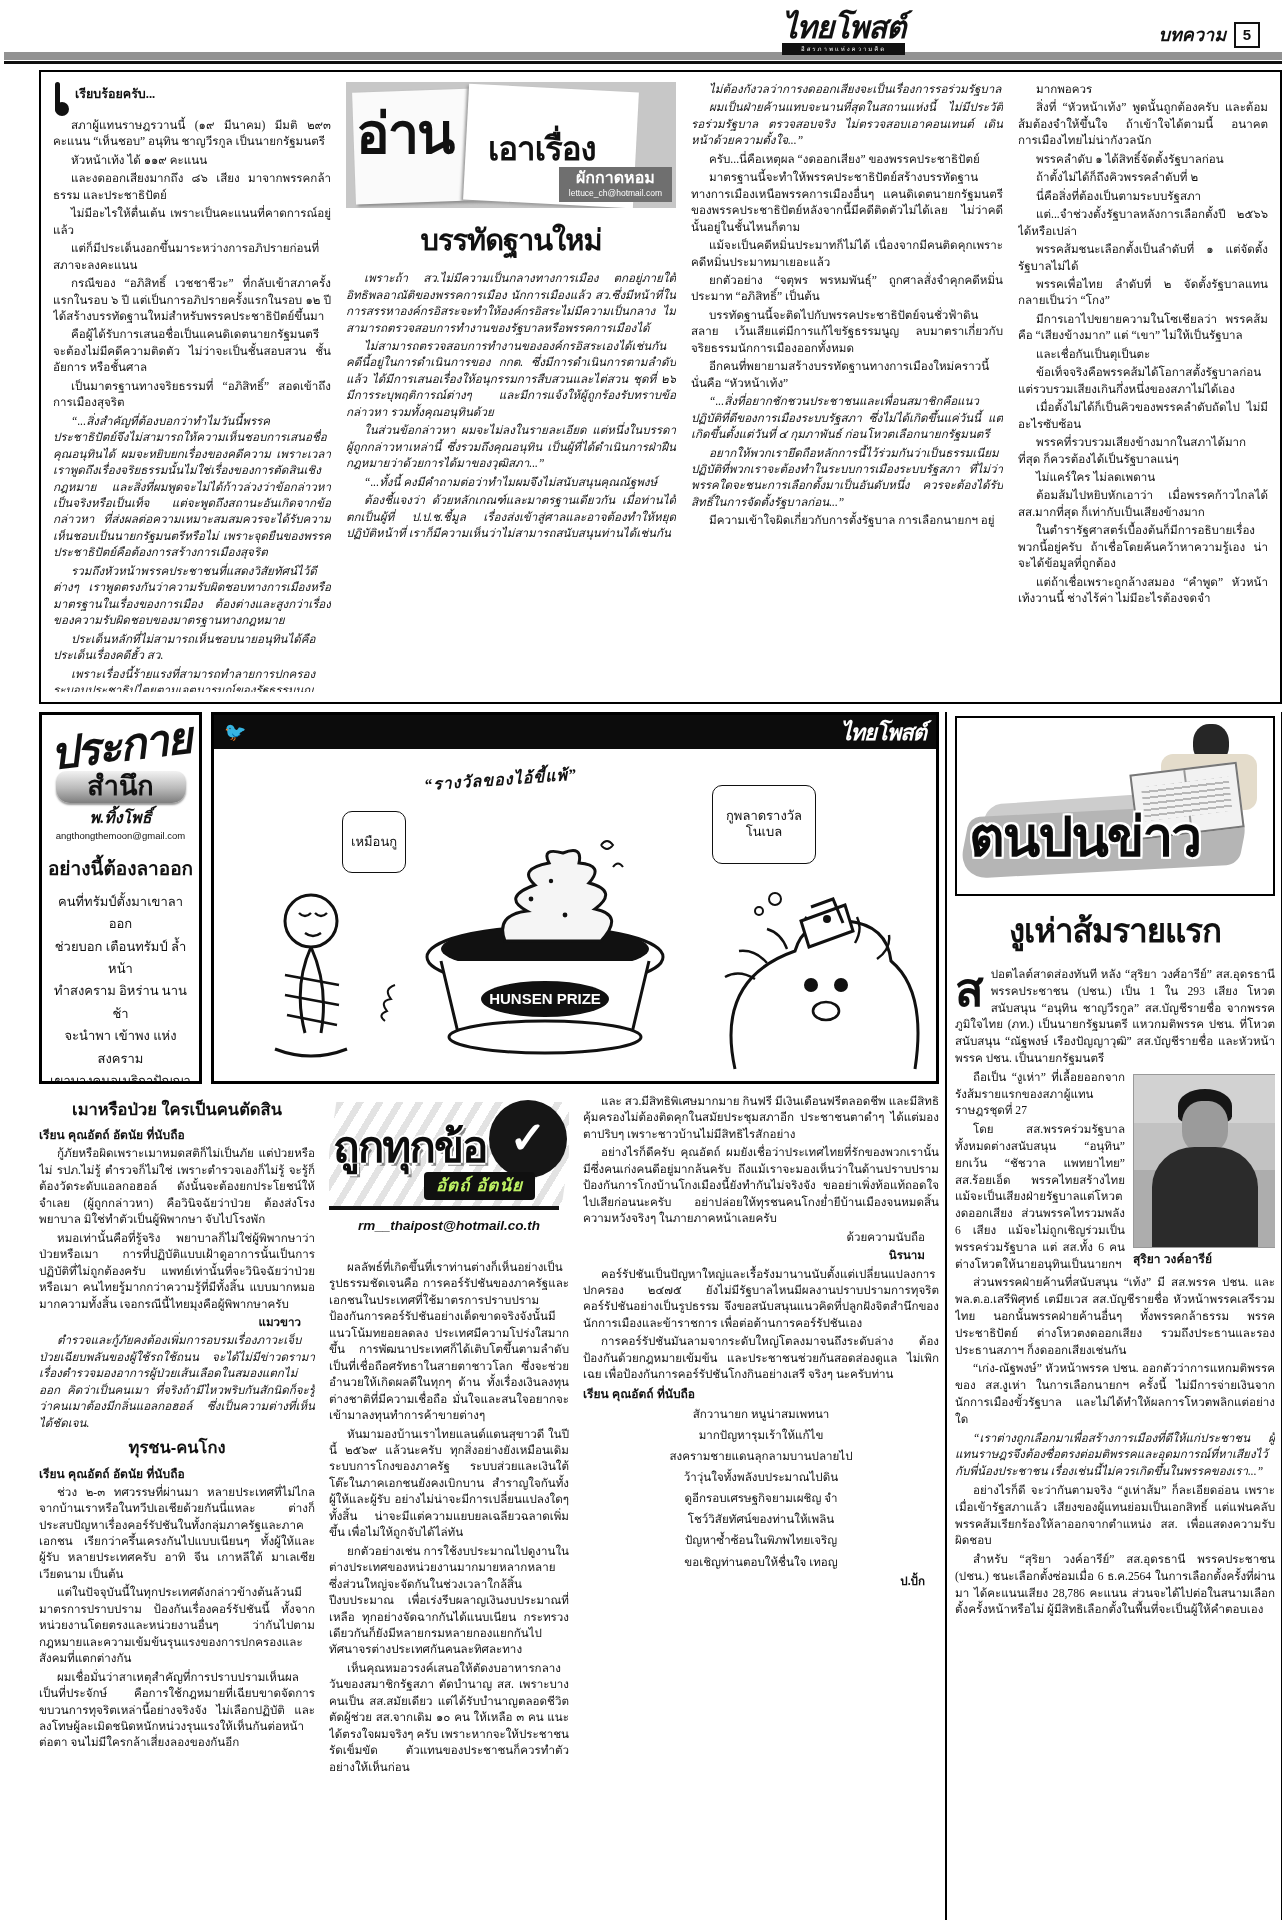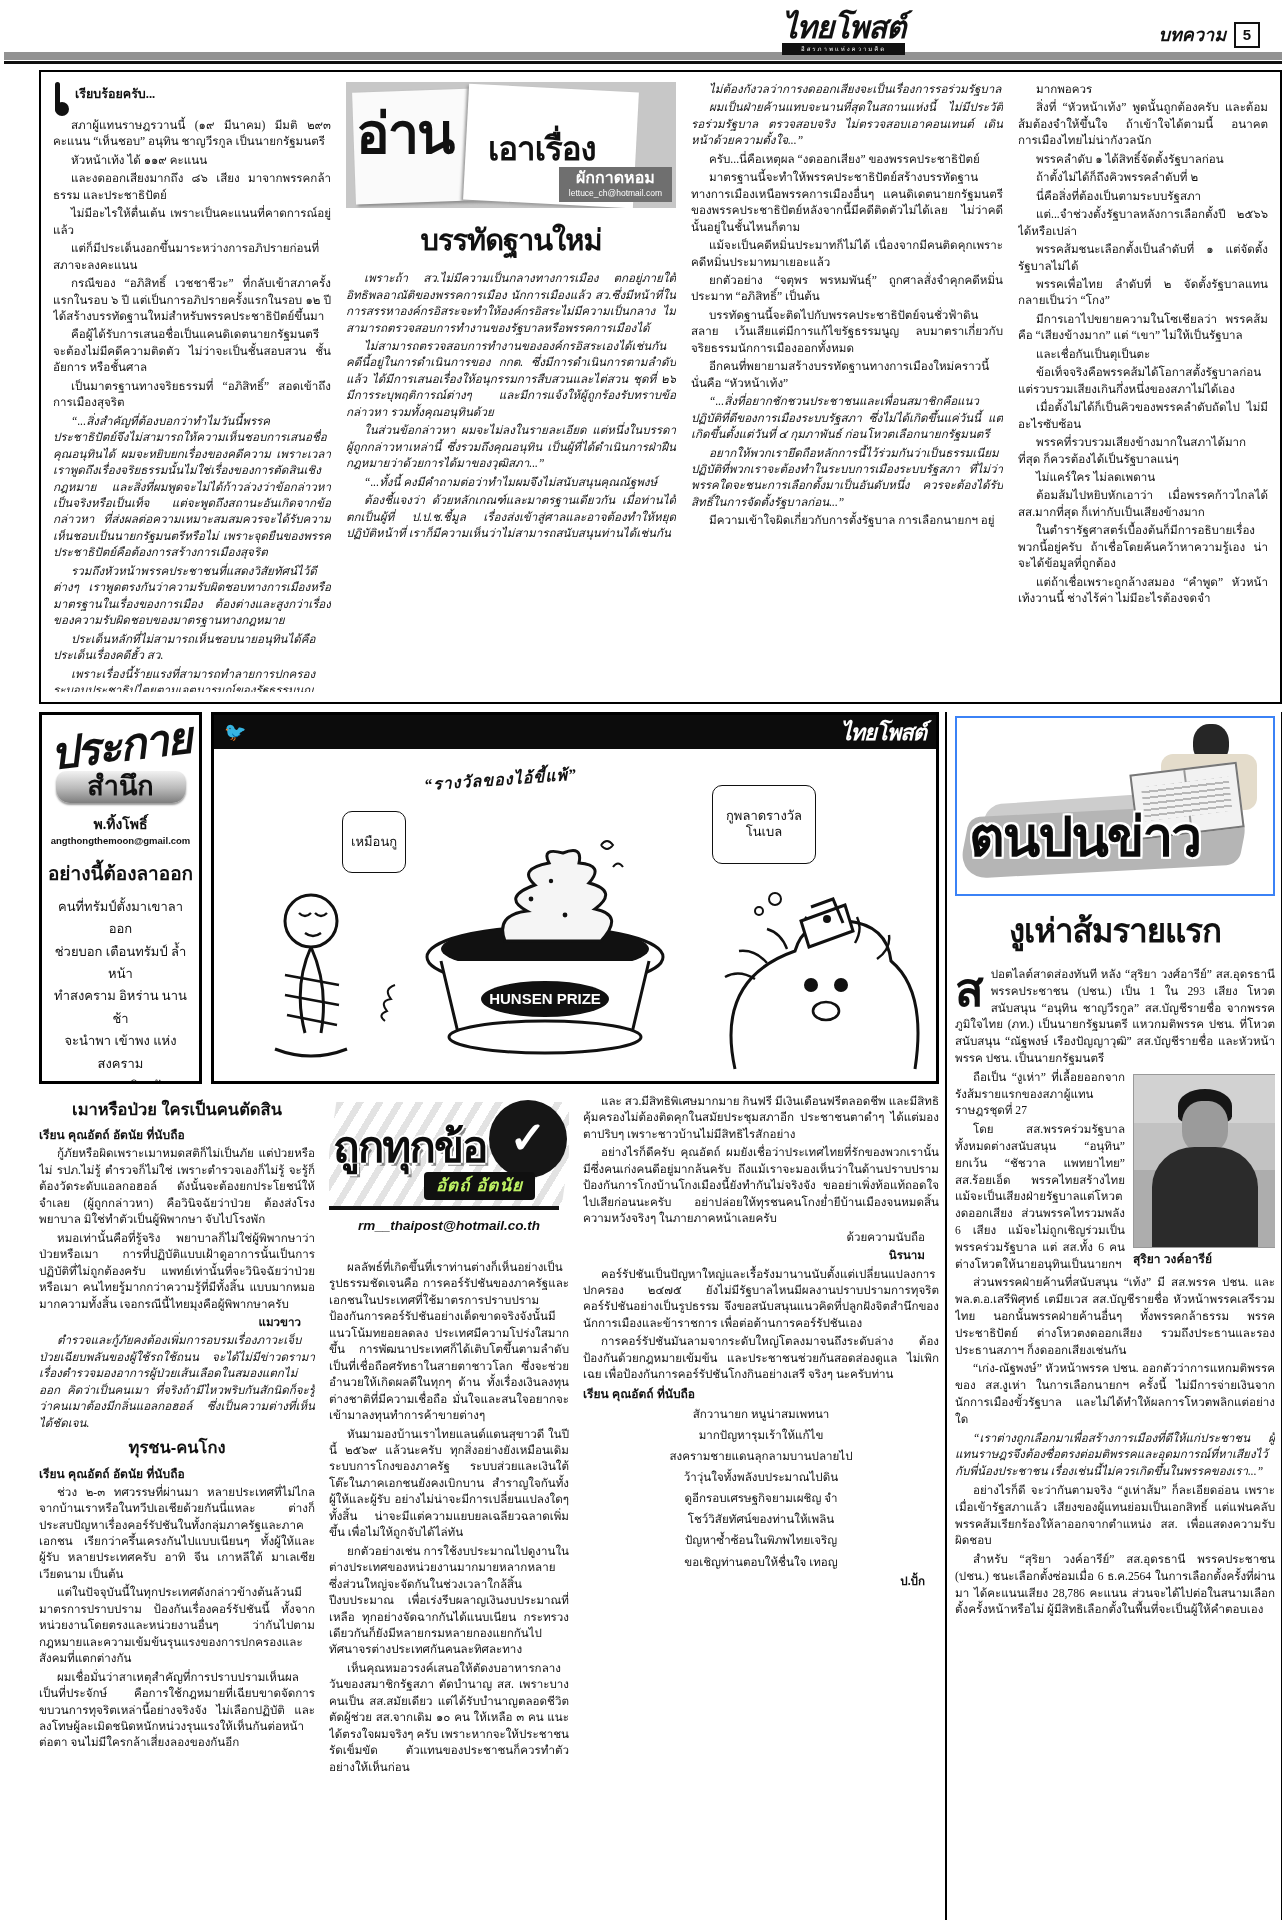--- a/index.html
+++ b/index.html
@@ -42,36 +42,36 @@
   
   .lower{display:flex;margin:8px 4px 0 39px;height:1208px;overflow:hidden;}
   .lower-left{width:900px;flex:none;}
   .rail{flex:1;border-left:2px solid #000;border-right:1px solid #000;margin-left:6px;padding:4px 6px 0 8px;overflow:hidden;}
   .midrow{display:flex;gap:9px;height:372px;}
   
   .prakai{width:163px;flex:none;border:3px solid #000;box-sizing:border-box;padding:6px 5px;text-align:center;overflow:hidden;}
   .pk-script{font-size:44px;font-weight:bold;font-style:italic;transform:rotate(-7deg);letter-spacing:-2px;line-height:1;margin-top:4px;}
   .pk-ribbon{margin:2px auto 0;width:130px;background:linear-gradient(180deg,#f2f2f2,#b9b9b9 55%,#7e7e7e);border-radius:10px 10px 14px 14px;padding:2px 0 3px;box-shadow:0 2px 2px #999;}
   .pk-ribbon .r1{font-family:"Liberation Sans",sans-serif;font-weight:900;font-size:27px;line-height:1;}
-  .pk-by{font-weight:bold;font-size:14px;margin-top:10px;}
-  .pk-mail{font-family:"Liberation Sans",sans-serif;font-weight:bold;font-size:9.5px;}
+  .pk-by{font-weight:bold;font-size:16px;margin-top:2px;font-style:italic;}
+  .pk-mail{font-family:"Liberation Sans",sans-serif;font-weight:normal;font-size:9.5px;}
   .pk-h{font-family:"Liberation Sans",sans-serif;font-weight:bold;font-size:19px;margin:12px 0 8px;}
   .pk-poem p{margin:0;font-size:13px;line-height:1.72;text-indent:0;}
   
   .cartoon{flex:1;border:3px solid #000;box-sizing:border-box;position:relative;overflow:hidden;background:#fff;}
   .ct-bar{height:34px;background:#0c0c0c;display:flex;align-items:center;justify-content:space-between;padding:0 10px;}
   .ct-bar .bird{color:#fff;font-size:18px;}
   .ct-bar .lg{color:#fff;font-family:"Liberation Sans",sans-serif;font-weight:900;font-style:italic;font-size:22px;letter-spacing:-1px;}
   .ct-cap{position:absolute;left:210px;top:52px;font-size:16px;font-weight:bold;font-style:italic;transform:rotate(-4deg);letter-spacing:1px;}
   .bub{position:absolute;border:1.6px solid #111;background:#fff;border-radius:10px;padding:22px 8px;font-size:13px;text-align:center;line-height:1.25;}
   .bub-l{left:128px;top:96px;}
   .bub-r{right:120px;top:70px;width:86px;}
   .ct-svg{position:absolute;left:0;top:34px;width:100%;height:336px;}
   
-  .tpk{border:2px solid #3b82f6;height:176px;position:relative;overflow:hidden;background:#fff;margin-bottom:4px;}
+  .tpk{border:2px solid #000000;height:176px;position:relative;overflow:hidden;background:#fff;margin-bottom:4px;}
   .tpk-swash{position:absolute;left:8px;bottom:22px;width:88%;height:62px;background:#b5b5b5;transform:skew(-14deg) rotate(-3deg);border-radius:10px 34px 12px 30px;}
   .tpk-swash2{position:absolute;left:30px;bottom:70px;width:60%;height:26px;background:#cdcdcd;transform:skew(-20deg) rotate(-4deg);border-radius:12px;}
   .tpk-txt{position:absolute;left:12px;bottom:14px;font-family:"Liberation Sans",sans-serif;font-weight:900;font-size:55px;letter-spacing:-2px;color:#0b0b0b;text-shadow:-2px 0 #fff,2px 0 #fff,0 -2px #fff,0 2px #fff,-2px -2px #fff,2px 2px #fff,2px -2px #fff,-2px 2px #fff;}
   .tpk-man{position:absolute;right:6px;top:6px;width:130px;height:110px;}
   .tpk-head{position:absolute;right:38px;top:0;width:36px;height:40px;background:#262626;border-radius:45%;}
   .tpk-body{position:absolute;right:10px;top:30px;width:96px;height:56px;background:#e4dccb;border-radius:12px;}
   .tpk-news{position:absolute;right:26px;top:44px;width:104px;height:62px;background:#f2f2f2;border:2px solid #777;transform:rotate(-7deg);}
   .tpk-news:before{content:"";position:absolute;left:50%;top:0;bottom:0;width:2px;background:#999;}
   .tpk-news:after{content:"";position:absolute;left:8%;top:12px;width:84%;height:34px;background:repeating-linear-gradient(#f2f2f2 0 4px,#b7b7b7 4px 6px);}
   

